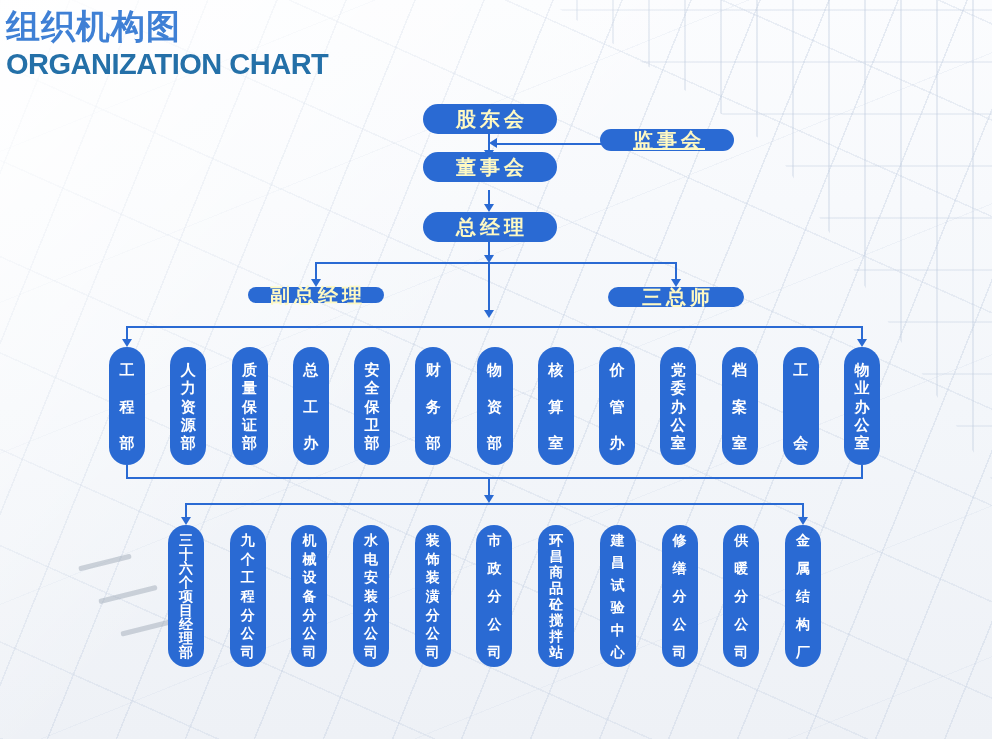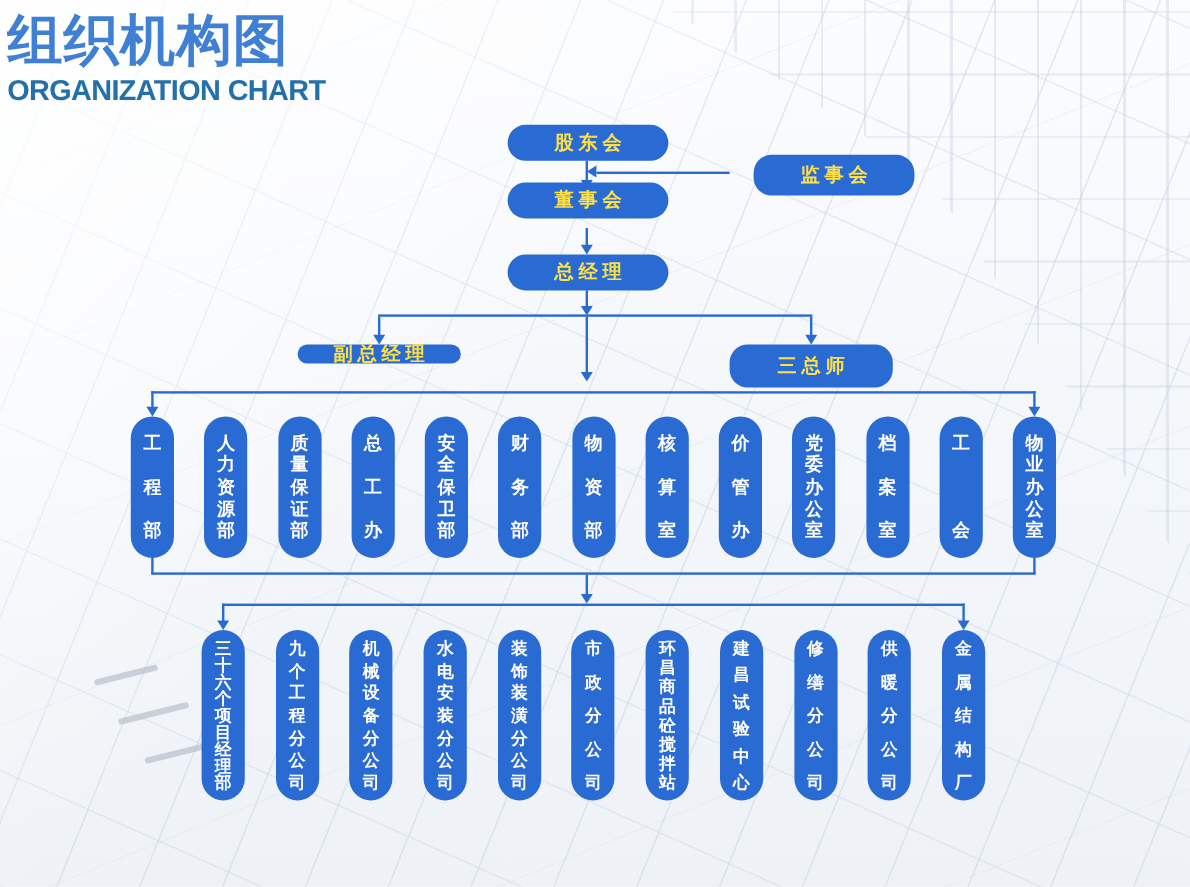--- a/index.html
+++ b/index.html
@@ -32,27 +32,27 @@
   }
   .bg-topleft-glow{
     background:linear-gradient(135deg, rgba(255,255,255,0.95) 0%, rgba(255,255,255,0.0) 45%);
   }
   .bg-slat{position:absolute;background:#9aa5b1;opacity:.45;border-radius:2px;transform:rotate(-14deg);}
   .slat1{left:78px;top:560px;width:54px;height:5px;}
   .slat2{left:98px;top:592px;width:60px;height:5px;}
   .slat3{left:120px;top:624px;width:64px;height:5px;}
 
   .titles{position:absolute;left:6px;top:6px;}
-  .title-cn{font-size:46px;font-weight:bold;color:var(--title-cn);letter-spacing:1px;line-height:1.2;}
-  .title-en{font-size:24px;font-weight:bold;color:var(--title-en);letter-spacing:-0.5px;line-height:1.1;margin-top:2px;}
+  .title-cn{font-size:34px;font-weight:bold;color:var(--title-cn);letter-spacing:1px;line-height:1.2;}
+  .title-en{font-size:29px;font-weight:bold;color:var(--title-en);letter-spacing:-0.5px;line-height:1.1;margin-top:2px;}
 
   
   .hpill{
     position:absolute;background:var(--blue);border-radius:15px;
-    color:#fde047;font-weight:bold;font-size:16px;letter-spacing:4px;
+    color:#fef9c3;font-weight:bold;font-size:20px;letter-spacing:4px;
     display:flex;align-items:center;justify-content:center;text-indent:4px;
   }
   
   .vrow{position:absolute;display:flex;justify-content:space-between;}
   .vpill{
     width:36px;background:var(--blue);border-radius:18px;
     display:flex;align-items:center;justify-content:center;
   }
   .vtext{
     height:100%;width:100%;display:flex;flex-direction:column;
@@ -85,25 +85,25 @@
 <div class="bg-slat slat1"></div>
 <div class="bg-slat slat2"></div>
 <div class="bg-slat slat3"></div>
 
 <div class="titles">
   <div class="title-cn">组织机构图</div>
   <div class="title-en">ORGANIZATION CHART</div>
 </div>
 
 <div class="hpill" style="left:423px;top:104px;width:134px;height:30px;">股东会</div>
-<div class="hpill" style="left:628px;top:129px;width:134px;height:34px;">监事会</div>
+<div class="hpill" style="left:600px;top:129px;width:134px;height:22px;text-decoration:underline;">监事会</div>
 <div class="hpill" style="left:423px;top:152px;width:134px;height:30px;">董事会</div>
 <div class="hpill" style="left:423px;top:212px;width:134px;height:30px;">总经理</div>
 <div class="hpill" style="left:248px;top:287px;width:136px;height:16px;">副总经理</div>
-<div class="hpill" style="left:608px;top:287px;width:136px;height:36px;">三总师</div>
+<div class="hpill" style="left:608px;top:287px;width:136px;height:20px;">三总师</div>
 
 <div class="vline" style="left:488px;top:134px;height:17px;"></div>
 <div class="arr-down" style="left:484px;top:150px;"></div>
 
 <div class="hline" style="left:497px;top:143px;width:111px;"></div>
 <div class="arr-left" style="left:489px;top:138px;"></div>
 
 <div class="vline" style="left:488px;top:190px;height:15px;"></div>
 <div class="arr-down" style="left:484px;top:204px;"></div>
 

